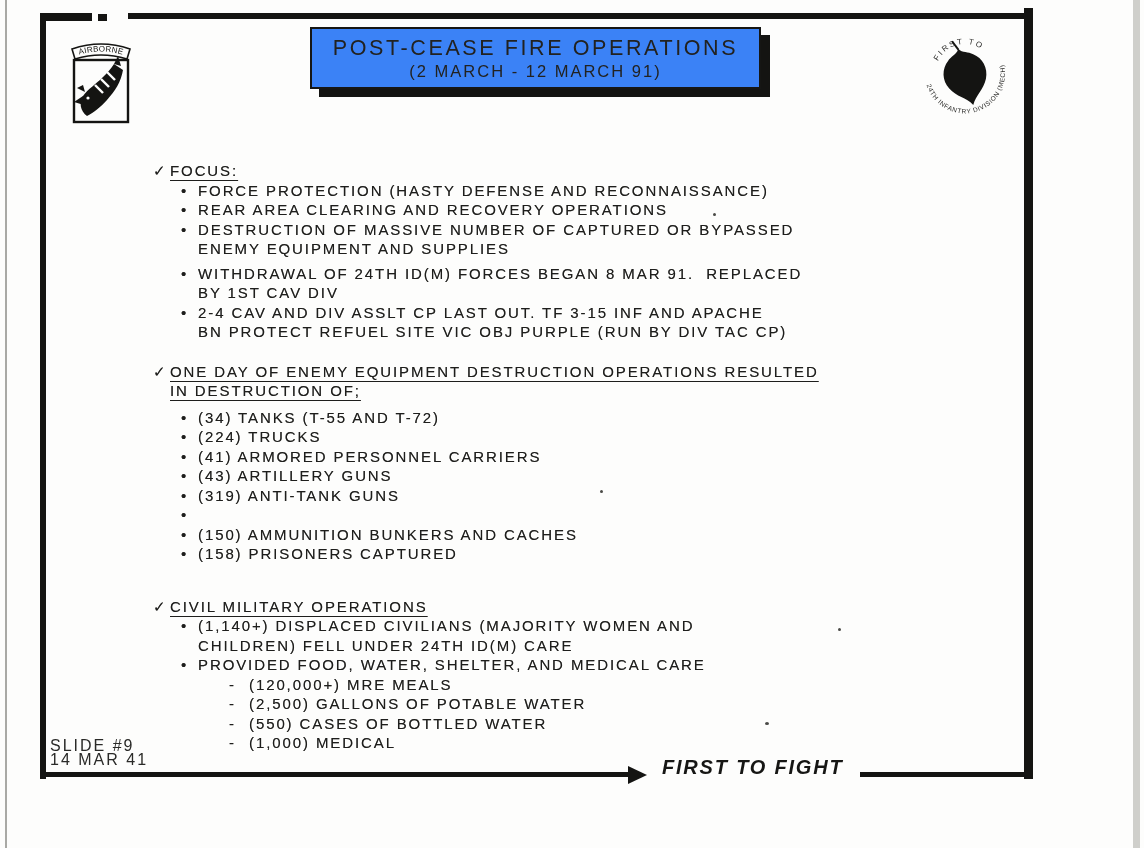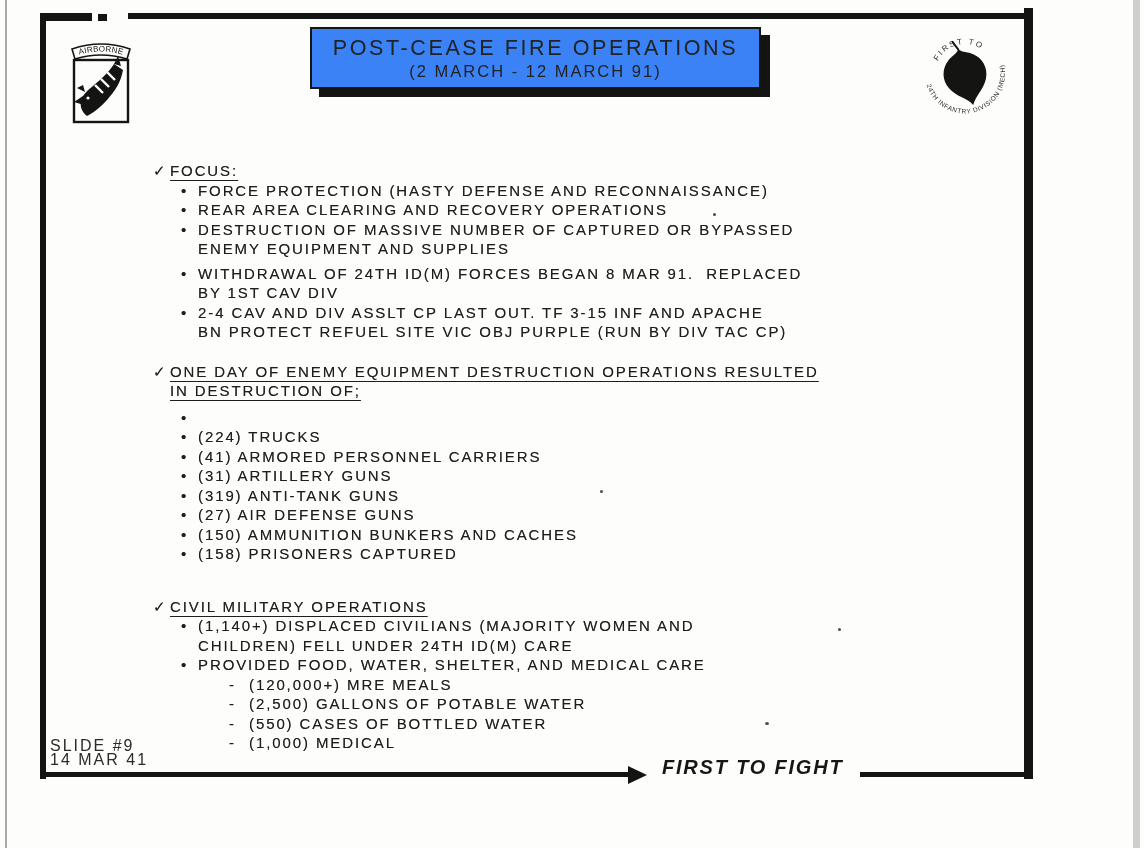--- a/index.html
+++ b/index.html
@@ -157,40 +157,40 @@
     </div>
 
     <div class="section section-destruction">
       <div class="heading">
         <span class="check">✓</span>
         <span class="htext">ONE DAY OF ENEMY EQUIPMENT DESTRUCTION OPERATIONS RESULTED
 IN DESTRUCTION OF;</span>
       </div>
       <div class="item gapt2">
           <span class="marker">•</span>
+          <span class="itext">(34) TANKS (T-55 AND T-72)</span>
         </div>
       <div class="item">
           <span class="marker">•</span>
           <span class="itext">(224) TRUCKS</span>
         </div>
       <div class="item">
           <span class="marker">•</span>
           <span class="itext">(41) ARMORED PERSONNEL CARRIERS</span>
         </div>
       <div class="item">
           <span class="marker">•</span>
-          <span class="itext">(31) ARTILLERY GUNS</span>
+          <span class="itext">(43) ARTILLERY GUNS</span>
         </div>
       <div class="item">
           <span class="marker">•</span>
           <span class="itext">(319) ANTI-TANK GUNS</span>
         </div>
       <div class="item">
           <span class="marker">•</span>
-          <span class="itext">(27) AIR DEFENSE GUNS</span>
         </div>
       <div class="item">
           <span class="marker">•</span>
           <span class="itext">(150) AMMUNITION BUNKERS AND CACHES</span>
         </div>
       <div class="item">
           <span class="marker">•</span>
           <span class="itext">(158) PRISONERS CAPTURED</span>
         </div>
     </div>

